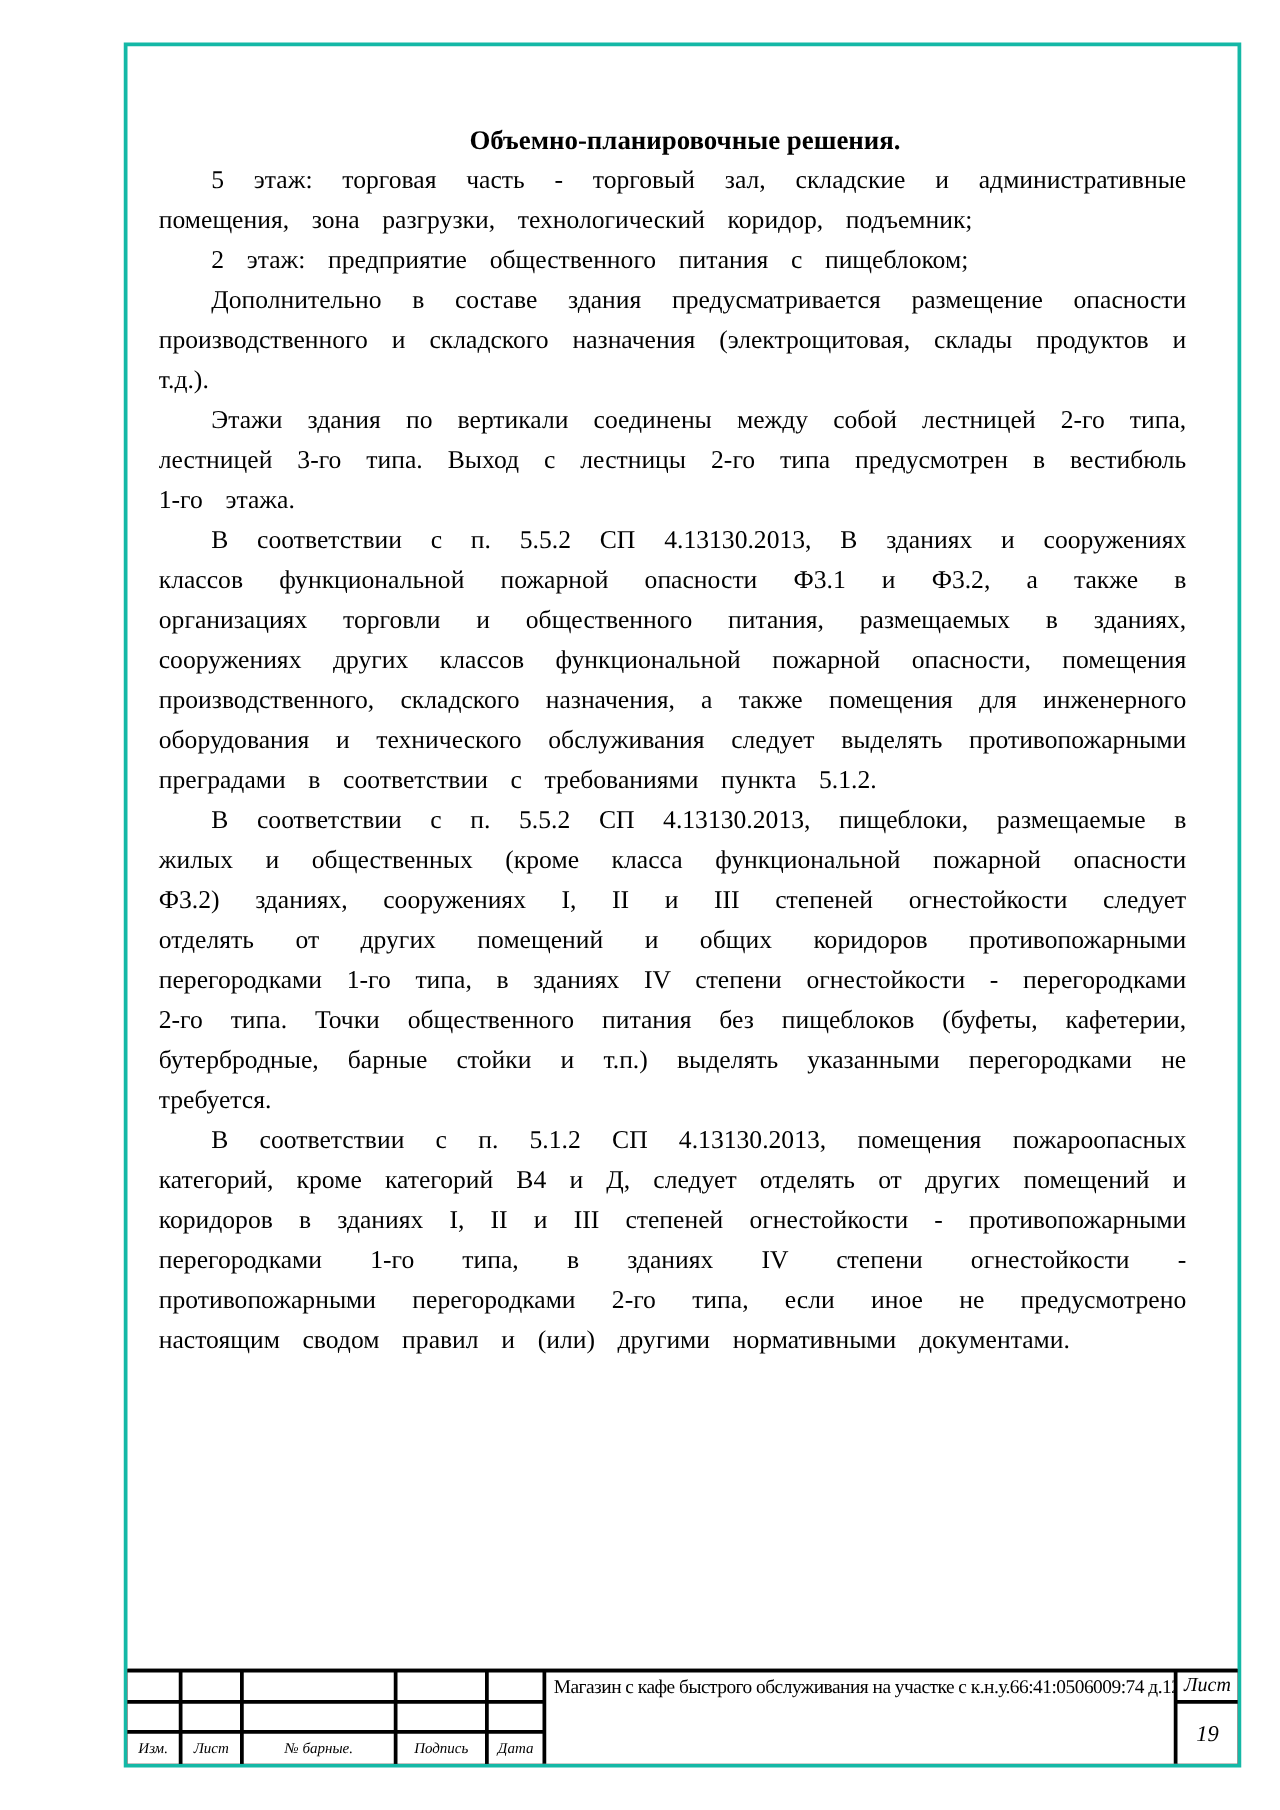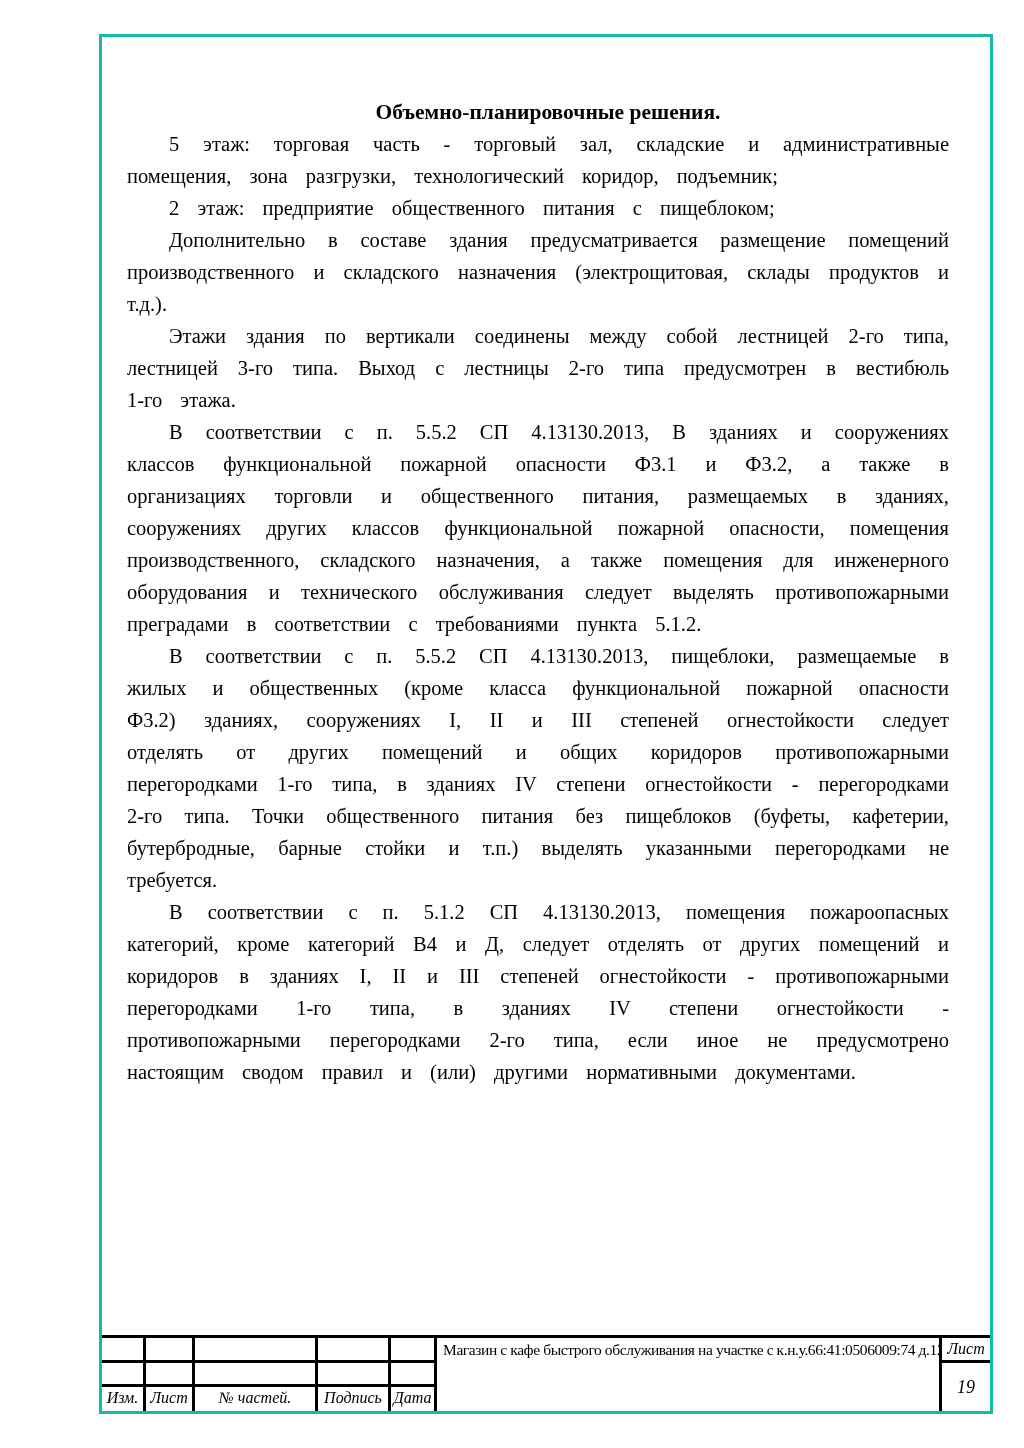--- a/index.html
+++ b/index.html
@@ -57,21 +57,21 @@
     width: 332px;
     display: grid;
     grid-template-columns: 41px 46px 120px 70px 43px;
     grid-template-rows: 22px 21px auto;
     gap: 3px;
     background: #000000;
   }
   .cell { background: #ffffff; }
   .lbl {
     font-style: italic;
-    font-size: 16px;
+    font-size: 12px;
     display: flex;
     align-items: center;
     justify-content: center;
     padding-bottom: 2px;
     white-space: nowrap;
   }
   .project-cell {
     flex: 1;
     background: #ffffff;
     padding: 2px 5px 0 6px;
@@ -111,42 +111,42 @@
 </head>
 <body>
 
 <div class="page">
   <div class="frame">
 
     <div class="content">
       <div class="doc-title"><span>Объемно-планировочные решения.</span></div>
       <p class="para">5 этаж: торговая часть - торговый зал, складские и административные помещения, зона разгрузки, технологический коридор, подъемник;</p>
       <p class="para">2 этаж: предприятие общественного питания с пищеблоком;</p>
-      <p class="para">Дополнительно в составе здания предусматривается размещение помещений производственного и складского назначения (электрощитовая, склады продуктов и т.д.).</p>
+      <p class="para">Дополнительно в составе здания предусматривается размещение опасности производственного и складского назначения (электрощитовая, склады продуктов и т.д.).</p>
       <p class="para">Этажи здания по вертикали соединены между собой лестницей 2-го типа, лестницей 3-го типа. Выход с лестницы 2-го типа предусмотрен в вестибюль 1-го этажа.</p>
       <p class="para">В соответствии с п. 5.5.2 СП 4.13130.2013, В зданиях и сооружениях классов функциональной пожарной опасности Ф3.1 и Ф3.2, а также в организациях торговли и общественного питания, размещаемых в зданиях, сооружениях других классов функциональной пожарной опасности, помещения производственного, складского назначения, а также помещения для инженерного оборудования и технического обслуживания следует выделять противопожарными преградами в соответствии с требованиями пункта 5.1.2.</p>
       <p class="para">В соответствии с п. 5.5.2 СП 4.13130.2013, пищеблоки, размещаемые в жилых и общественных (кроме класса функциональной пожарной опасности Ф3.2) зданиях, сооружениях I, II и III степеней огнестойкости следует отделять от других помещений и общих коридоров противопожарными перегородками 1-го типа, в зданиях IV степени огнестойкости - перегородками 2-го типа. Точки общественного питания без пищеблоков (буфеты, кафетерии, бутербродные, барные стойки и т.п.) выделять указанными перегородками не требуется.</p>
       <p class="para">В соответствии с п. 5.1.2 СП 4.13130.2013, помещения пожароопасных категорий, кроме категорий В4 и Д, следует отделять от других помещений и коридоров в зданиях I, II и III степеней огнестойкости - противопожарными перегородками 1-го типа, в зданиях IV степени огнестойкости - противопожарными перегородками 2-го типа, если иное не предусмотрено настоящим сводом правил и (или) другими нормативными документами.</p>
     </div>
 
     <div class="title-block">
       <div class="rev-table">
         <div class="cell"></div>
         <div class="cell"></div>
         <div class="cell"></div>
         <div class="cell"></div>
         <div class="cell"></div>
         <div class="cell"></div>
         <div class="cell"></div>
         <div class="cell"></div>
         <div class="cell"></div>
         <div class="cell"></div>
         <div class="cell lbl">Изм.</div>
         <div class="cell lbl">Лист</div>
-        <div class="cell lbl">№ частей.</div>
+        <div class="cell lbl">№ барные.</div>
         <div class="cell lbl">Подпись</div>
         <div class="cell lbl">Дата</div>
       </div>
       <div class="project-cell">
         <span>Магазин с кафе быстрого обслуживания на участке с к.н.у.66:41:0506009:74 д.126/2</span>
       </div>
       <div class="sheet-col">
         <div class="sheet-label">Лист</div>
         <div class="sheet-number">19</div>
       </div>

